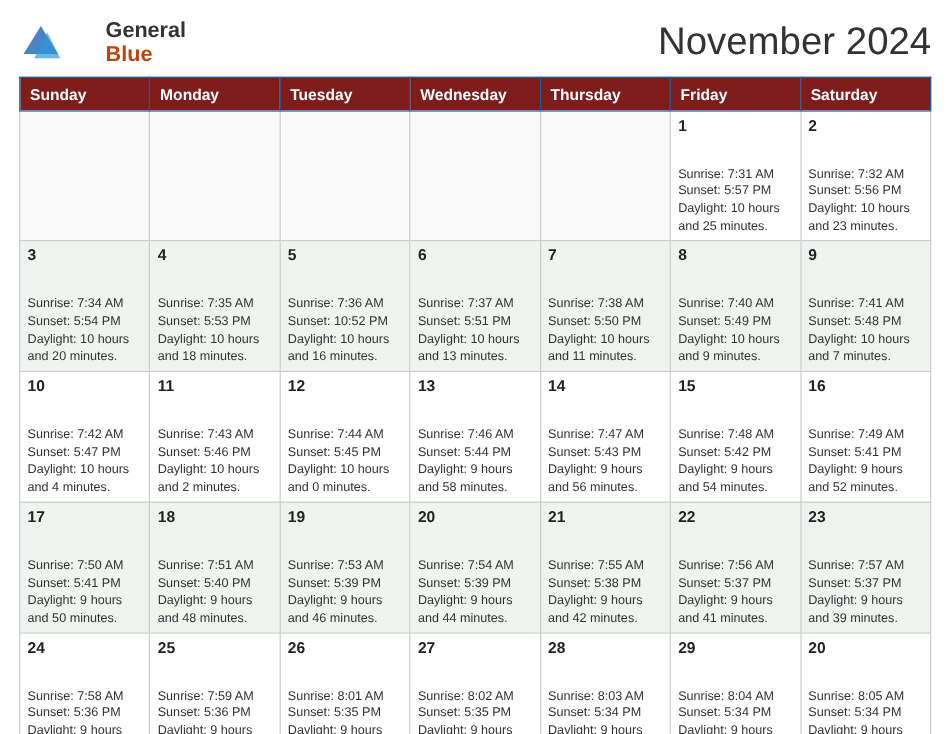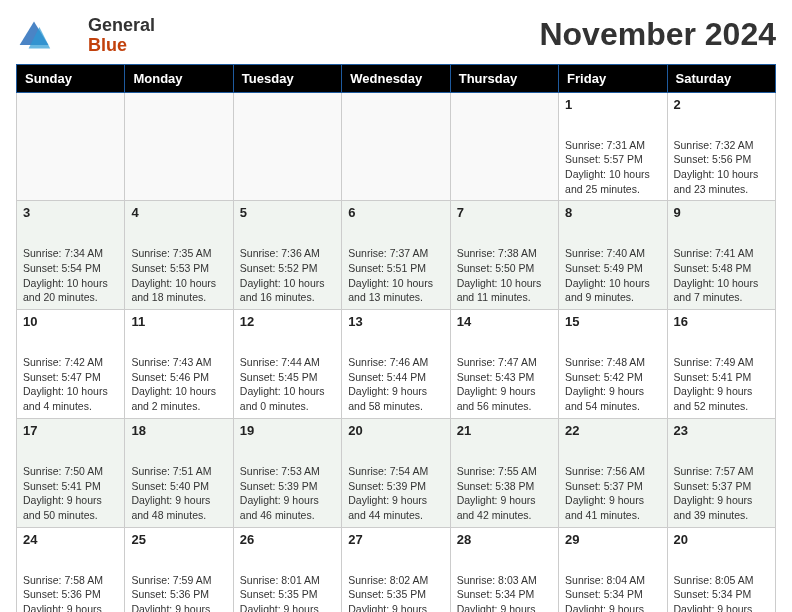--- a/index.html
+++ b/index.html
@@ -31,34 +31,34 @@
     .logo-text .blue { color: #c2410c; }
     .logo-icon {
       width: 36px;
       height: 36px;
     }
     .title-block {
       text-align: right;
     }
     .month-title {
       font-size: 32px;
-      font-weight: 700;
+      font-weight: 400;
       color: #333;
     }
     .location {
       font-size: 14px;
       color: #555;
     }
     .calendar {
       width: 100%;
       border-collapse: collapse;
       border: 1px solid #ccc;
     }
     .calendar th {
-      background: #000000;
+      background: #7f1d1d;
       color: #fff;
       font-size: 13px;
       font-weight: bold;
       padding: 6px 8px;
       text-align: left;
       border: 1px solid #1e5a9e;
     }
     .calendar td {
       border: 1px solid #ccc;
       vertical-align: top;
@@ -154,21 +154,21 @@
         </td>
         <td>
           <div class="day-number">4</div>
           <div class="day-info">Sunrise: 7:35 AM
 Sunset: 5:53 PM
 Daylight: 10 hours and 18 minutes.</div>
         </td>
         <td>
           <div class="day-number">5</div>
           <div class="day-info">Sunrise: 7:36 AM
-Sunset: 5:52 PM
+Sunset: 10:52 PM
 Daylight: 10 hours and 16 minutes.</div>
         </td>
         <td>
           <div class="day-number">6</div>
           <div class="day-info">Sunrise: 7:37 AM
 Sunset: 5:51 PM
 Daylight: 10 hours and 13 minutes.</div>
         </td>
         <td>
           <div class="day-number">7</div>

